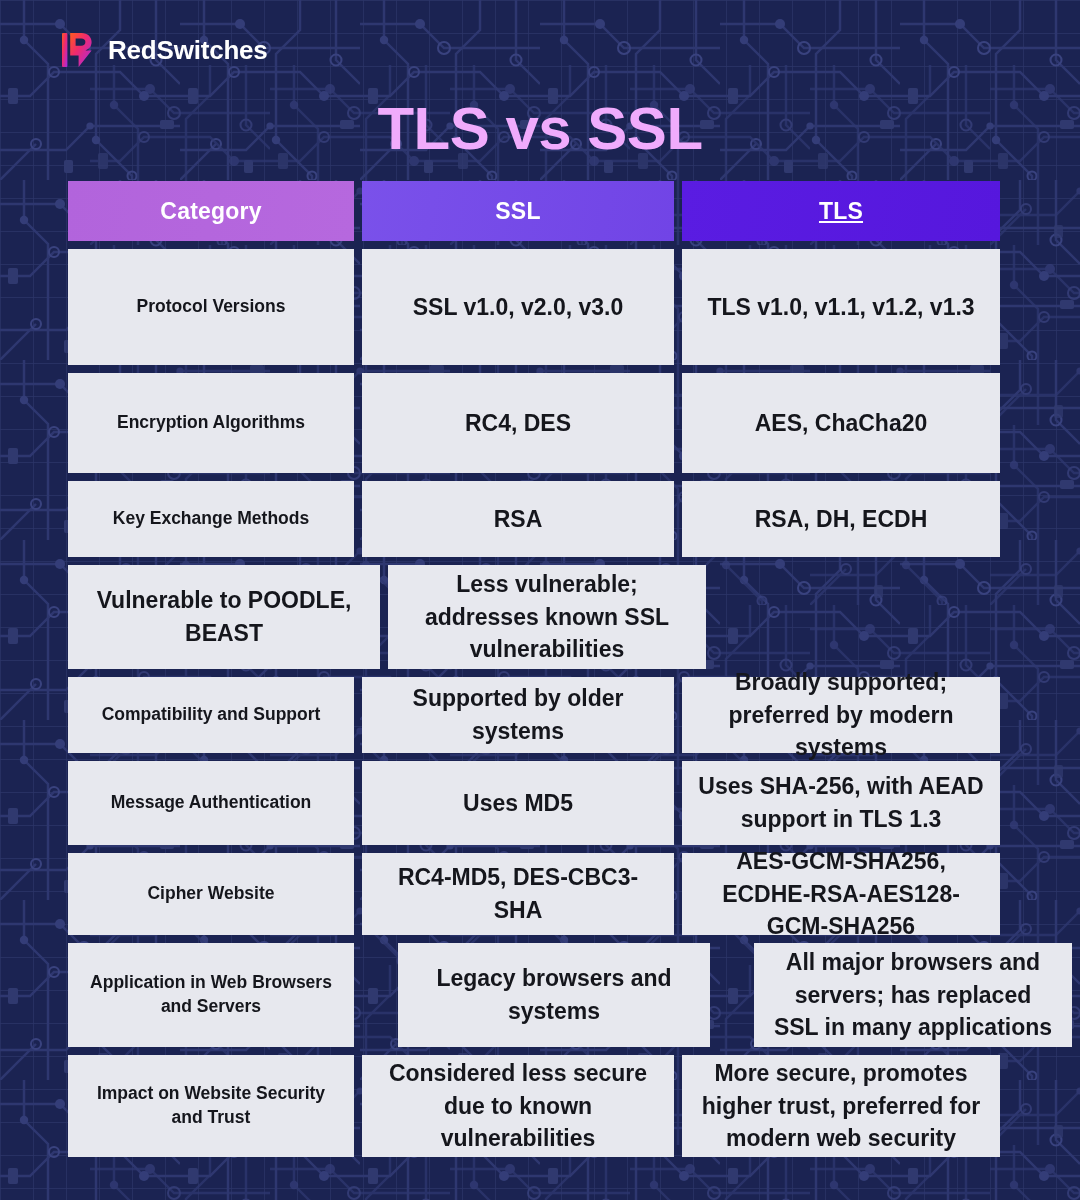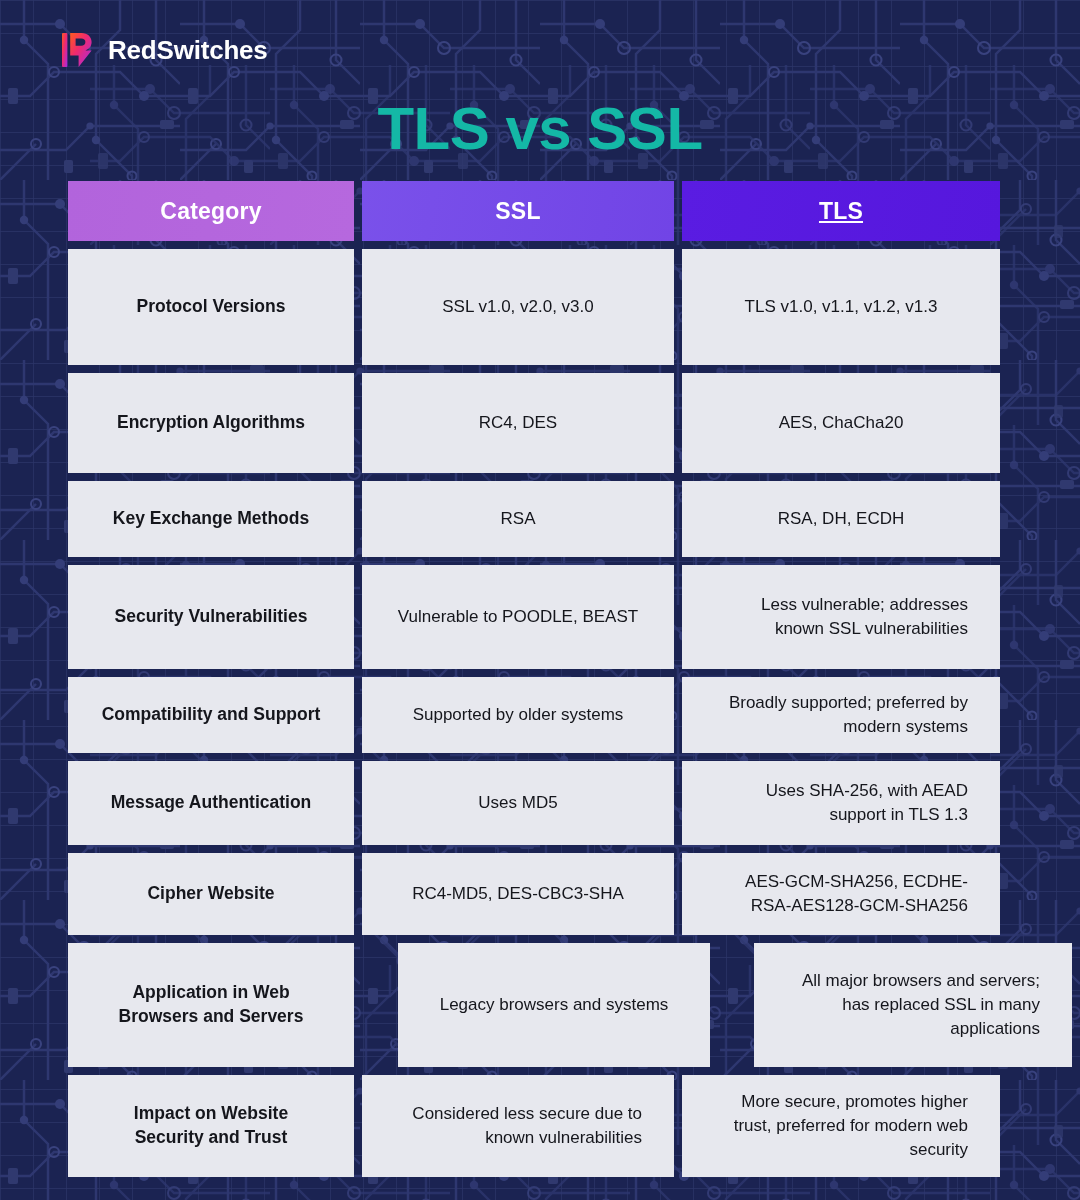--- a/index.html
+++ b/index.html
@@ -56,21 +56,21 @@
     white-space: nowrap;
   }
 
   
   .page-title {
     position: absolute;
     top: 96px;
     left: 0;
     width: 1080px;
     text-align: center;
-    color: #14b8a6;
+    color: #f0abfc;
     font-size: 60px;
     font-weight: bold;
     letter-spacing: -0.5px;
     line-height: 1.1;
   }
 
   
   .cmp-table {
     position: absolute;
     top: 181px;
@@ -107,43 +107,42 @@
     letter-spacing: 0.2px;
   }
   .head-cat { background: linear-gradient(100deg, #b264dc 0%, #b668de 100%); }
   .head-ssl { background: linear-gradient(100deg, #7a51ea 0%, #7144e6 100%); }
   .head-tls { background: linear-gradient(100deg, #5a1ce2 0%, #5617dd 100%); text-decoration: underline; }
 
   
   .body-row .cell {
     background: #e7e8ee;
     color: #15161c;
-    padding: 10px 32px;
+    padding: 10px 16px;
   }
   .body-row .cell.col-cat {
     font-weight: bold;
     font-size: 17.5px;
     line-height: 1.35;
   }
   .body-row .cell.col-ssl,
   .body-row .cell.col-tls {
-    font-weight: normal;
-    font-size: 17px;
+    font-weight: bold;
+    font-size: 23px;
     line-height: 1.42;
-    text-align: right;
   }
 
   .h-h1 { height: 116px; }
   .h-h2 { height: 100px; }
   .h-h3 { height: 76px; }
   .h-h4 { height: 104px; }
   .h-h5 { height: 76px; }
   .h-h6 { height: 84px; }
   .h-h7 { height: 82px; }
-  .h-h8 { height: 124px; gap: 44px; }
+  .h-h8 { height: 104px; gap: 44px; }
   .h-h9 { height: 102px; }
 </style>
 </head>
 <body>
 
 <svg id="circuit-bg" viewBox="0 0 1080 1200" xmlns="http://www.w3.org/2000/svg" aria-hidden="true">
   <defs>
     <pattern id="gridPat" width="33" height="33" patternUnits="userSpaceOnUse">
       <path d="M33 0 L0 0 L0 33" fill="none" stroke="#2c3569" stroke-width="1.4"></path>
     </pattern>
@@ -224,21 +223,20 @@
       <div class="cell col-tls">AES, ChaCha20</div>
     </div>
 
     <div class="cmp-row body-row h-h3">
       <div class="cell col-cat">Key Exchange Methods</div>
       <div class="cell col-ssl">RSA</div>
       <div class="cell col-tls">RSA, DH, ECDH</div>
     </div>
 
     <div class="cmp-row body-row h-h4">
-      <div class="cell col-cat">Security Vulnerabilities</div>
       <div class="cell col-ssl">Vulnerable to POODLE, BEAST</div>
       <div class="cell col-tls">Less vulnerable; addresses known SSL vulnerabilities</div>
     </div>
 
     <div class="cmp-row body-row h-h5">
       <div class="cell col-cat">Compatibility and Support</div>
       <div class="cell col-ssl">Supported by older systems</div>
       <div class="cell col-tls">Broadly supported; preferred by modern systems</div>
     </div>
 

